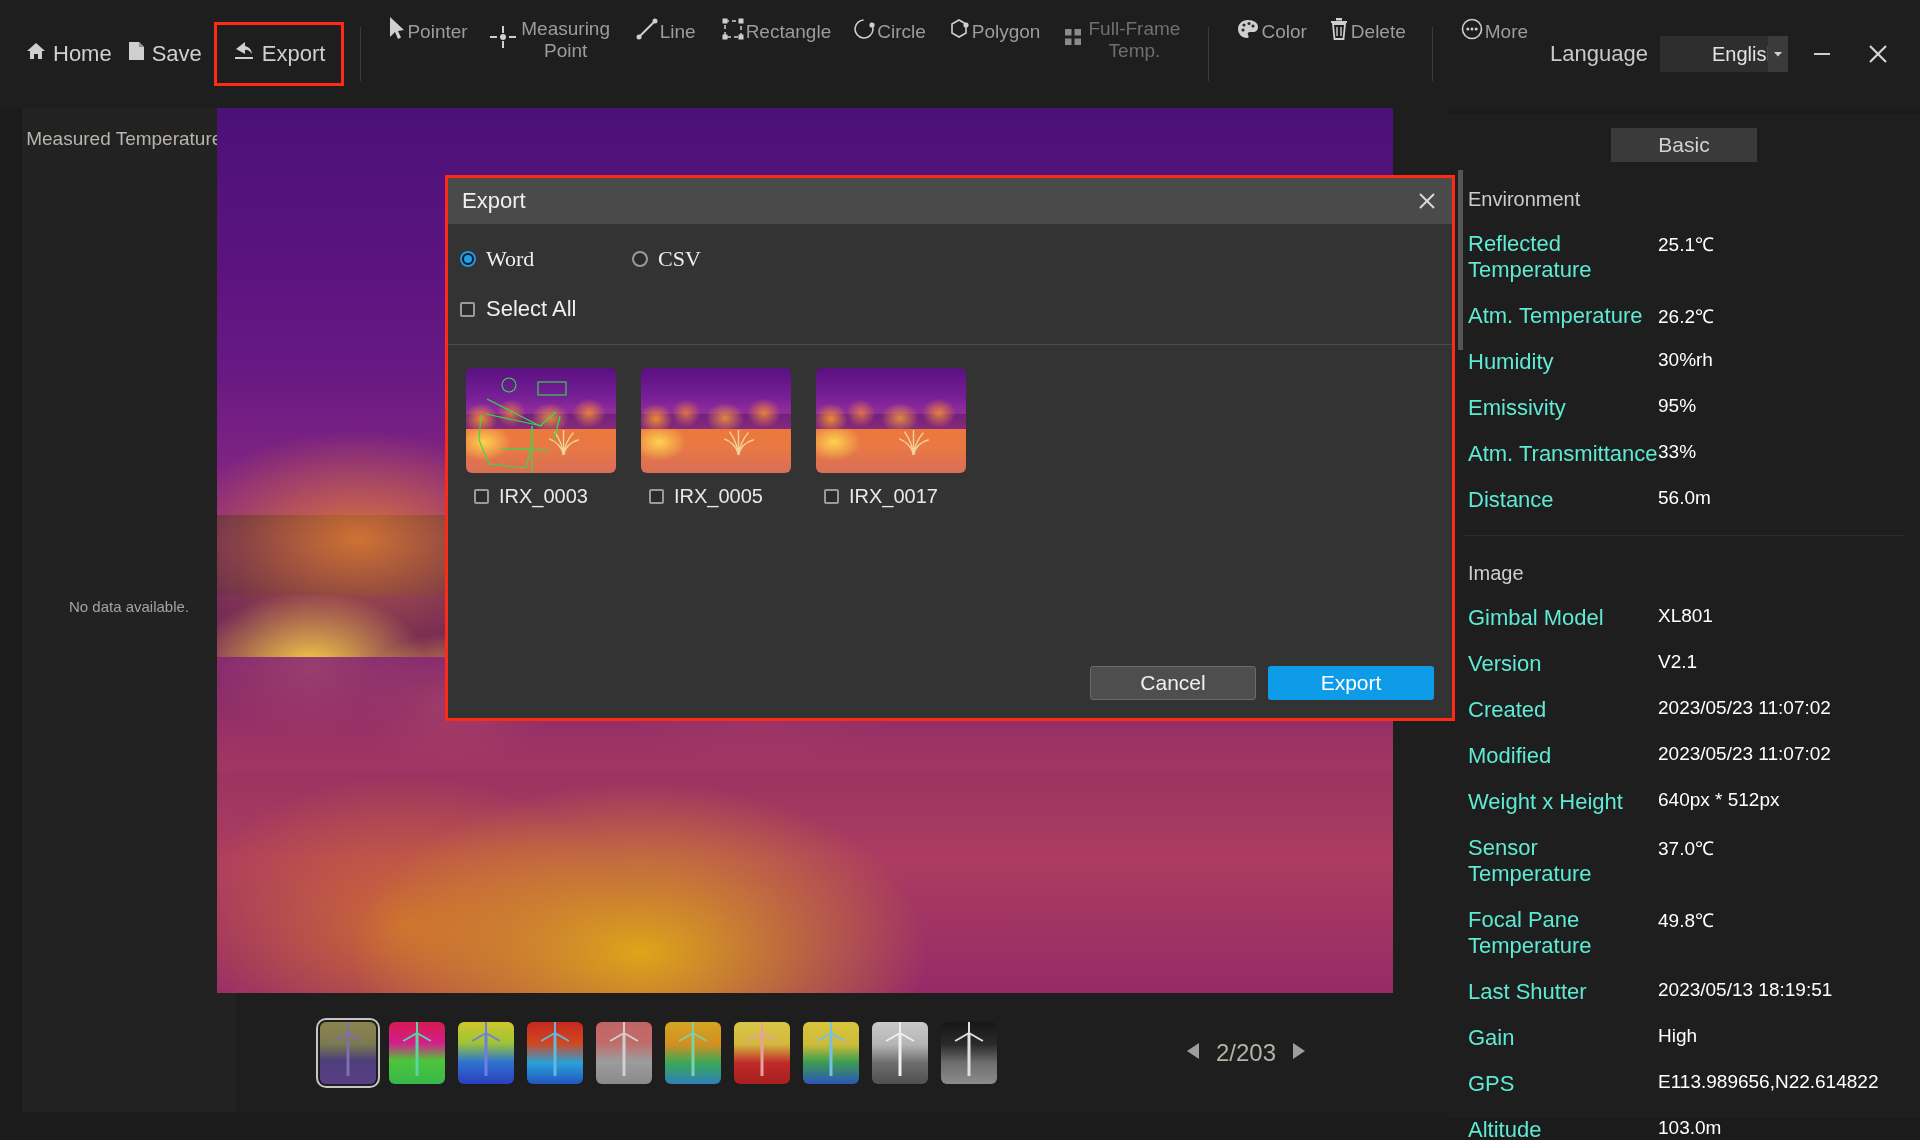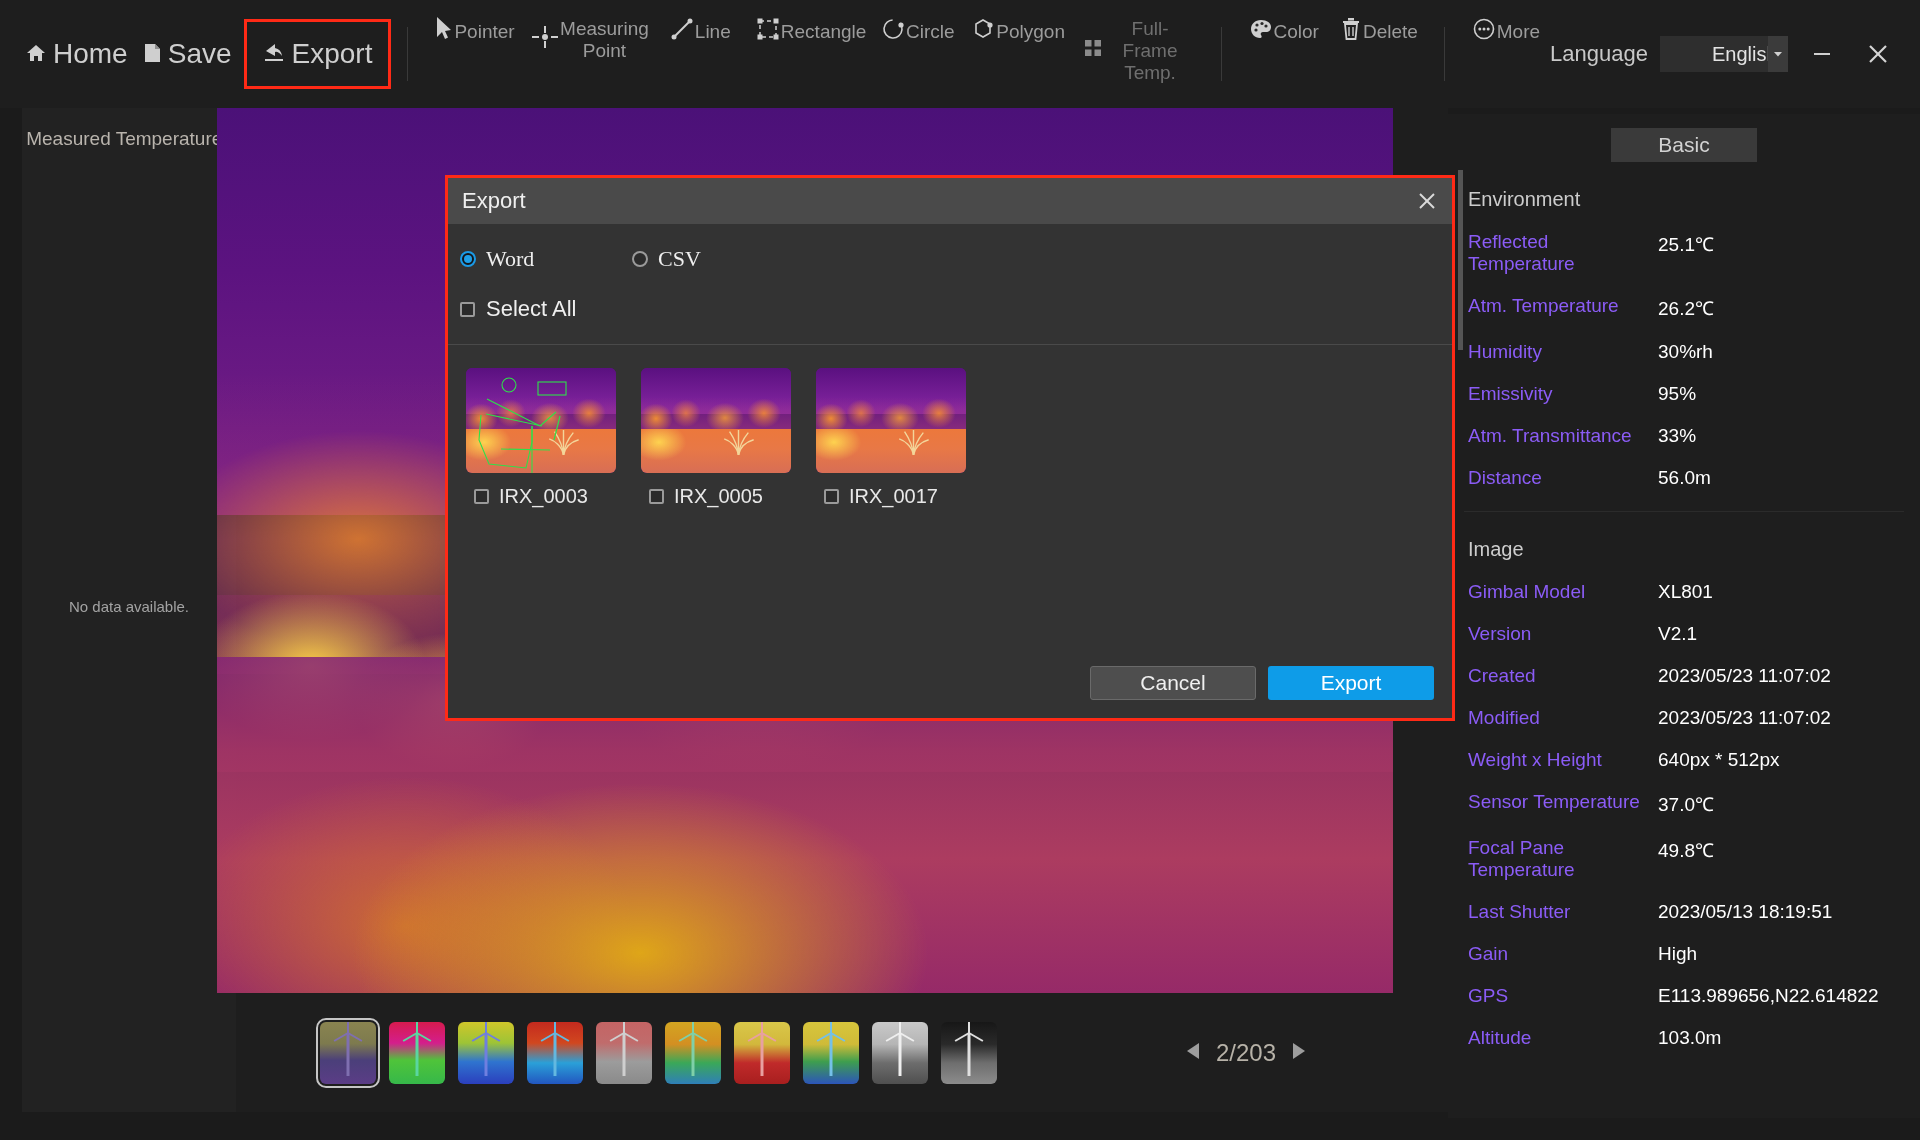--- a/index.html
+++ b/index.html
@@ -13,21 +13,21 @@
 
   
   #toolbar {
     position: absolute; left: 0; top: 0; width: 1920px; height: 108px;
     background: #1e1e1e;
     display: flex; align-items: center;
   }
   .tb-left { display: flex; align-items: center; height: 108px; padding-left: 18px; }
   .tb-file {
     display: flex; align-items: center; gap: 7px;
-    color: #cfcfcf; font-size: 28px; padding: 14px 8px; cursor: default;
+    color: #cfcfcf; font-size: 22px; padding: 14px 8px; cursor: default;
   }
   .tb-file.boxed {
     border: 3px solid #ff2a16; padding: 16px 16px; margin-left: 4px;
   }
   .tb-sep { width: 1px; height: 54px; background: #3a3a3a; margin: 0 16px; }
 
   .tb-tools { display: flex; align-items: flex-start; height: 108px; padding-top: 12px; }
   .tool {
     display: flex; flex-direction: row; align-items: center; justify-content: flex-start;
     min-width: 86px; padding: 0 10px; cursor: default;
@@ -137,21 +137,21 @@
     position: absolute; left: 1448px; top: 6px; width: 472px; height: 1004px;
     background: #1e1e1e;
   }
   #basic-tab {
     width: 146px; height: 34px; margin: 14px auto 0 auto; background: #3a3a3a;
     color: #d2d2d2; font-size: 21px; display: flex; align-items: center; justify-content: center;
   }
   .rp-scroll { position: absolute; left: 10px; top: 56px; width: 5px; height: 180px; background: #555; }
   .sec-head { color: #cdcdcd; font-size: 20px; padding: 0 0 0 20px; margin-top: 26px; }
   .rp-row { display: flex; padding: 0 0 0 20px; margin-top: 20px; }
-  .rp-key { color: #8b5cf6; font-size: 19px; width: 190px; flex: none; }
+  .rp-key { color: #5eead4; font-size: 22px; width: 190px; flex: none; }
   .rp-val { color: #ffffff; font-size: 19px; }
   .rp-div { height: 1px; background: #2b2b2b; margin: 22px 16px 0 16px; }
 
   
   #dialog {
     position: absolute; left: 445px; top: 175px; width: 1010px; height: 546px;
     border: 3px solid #ff2a16; background: #333333;
   }
   #dlg-head {
     height: 46px; background: #4a4a4a; display: flex; align-items: center;

